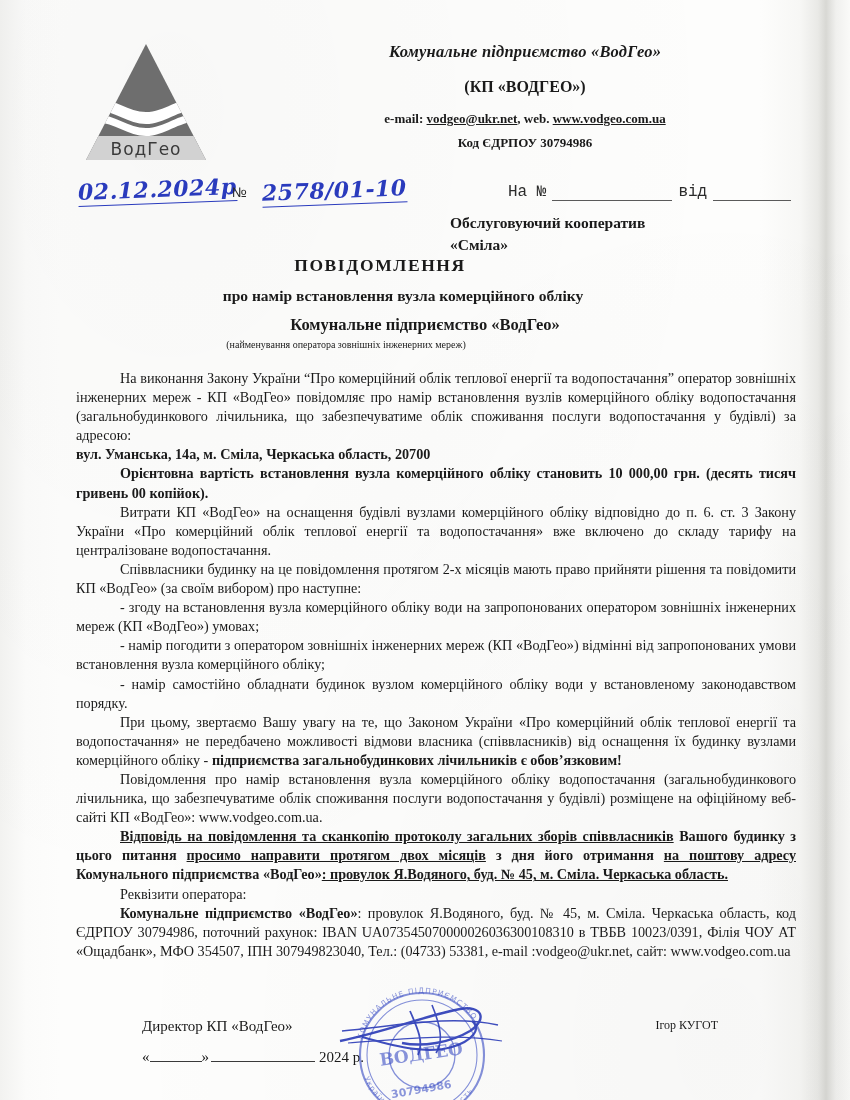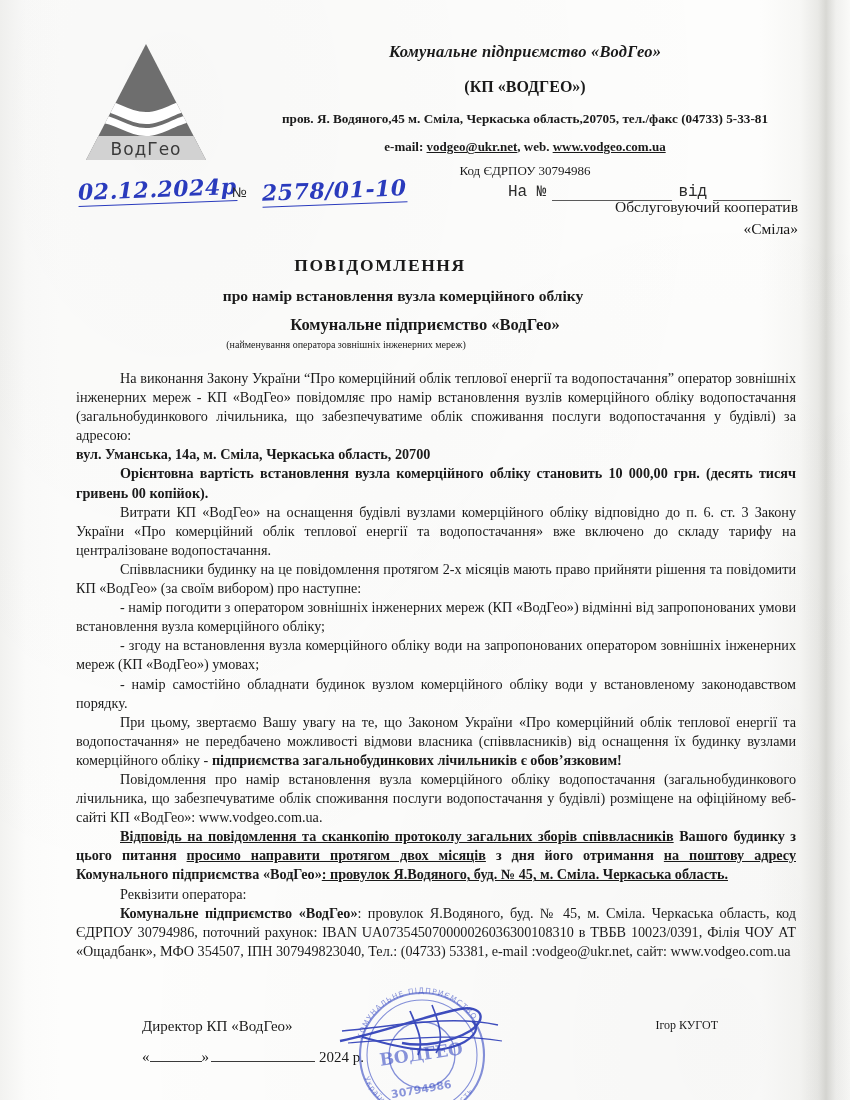--- a/index.html
+++ b/index.html
@@ -39,21 +39,21 @@
     line-height:1.25;
   }
   .hdr-l1{
     font-style:italic;font-weight:bold;font-size:16.5px;letter-spacing:.2px;
     margin-bottom:14px;
   }
   .hdr-l2{font-weight:bold;font-size:16px;margin-bottom:14px;}
   .hdr-l3{font-weight:bold;font-size:13.2px;margin-bottom:12px;}
   .hdr-l4{font-weight:bold;font-size:13px;margin-bottom:8px;}
   .hdr-l4 .u{text-decoration:underline;}
-  .hdr-l5{font-weight:normal;font-size:13px;}
+  .hdr-l5{font-weight:bold;font-size:13px;}
 
   
   .daterow{position:absolute;left:0;top:172px;width:850px;height:44px;}
   .hand{
     position:absolute;
     color:#2a3bbd;
     font-family:"DejaVu Serif", serif;
     font-style:italic;font-weight:bold;
     font-size:22px;
     letter-spacing:.5px;
@@ -68,22 +68,22 @@
   .na{
     position:absolute;left:508px;top:11px;font-size:16px;color:#2b2b2b;
     font-family:Liberation Mono, monospace;
   }
   .rule{display:inline-block;border-bottom:1.3px solid #5a5a5a;vertical-align:bottom;height:12px;}
   .rule-a{width:120px;margin:0 6px;}
   .rule-b{width:78px;margin-left:6px;}
 
   
   .addressee{
-    position:absolute;left:450px;top:196px;width:348px;text-align:right;
-    font-size:15.5px;font-weight:normal;line-height:1.45;
+    position:absolute;left:450px;top:212px;width:348px;text-align:left;
+    font-size:15.5px;font-weight:bold;line-height:1.45;
   }
 
   
   .t-main{
     position:absolute;left:0;top:255px;width:760px;text-align:center;
     font-size:17.5px;font-weight:bold;letter-spacing:1.6px;
   }
   .t-sub{
     position:absolute;left:0;top:287px;width:806px;text-align:center;
     font-size:15.5px;font-weight:bold;
@@ -146,21 +146,20 @@
         <path d="M0 80 C24 68, 42 90, 64 90 C86 90, 104 68, 128 78 L128 86 C104 76, 86 98, 64 98 C42 98, 24 76, 0 88 Z" fill="#ffffff"></path>
         <rect x="0" y="98" width="128" height="24" fill="#d2d2d2"></rect>
       </g>
       <text x="64" y="117" text-anchor="middle" font-family="DejaVu Sans, sans-serif" font-size="17" fill="#3a3a3a" letter-spacing="1">ВодГео</text>
     </svg>
   </div>
 
   <div class="hdr">
     <div class="hdr-l1">Комунальне підприємство «ВодГео»</div>
     <div class="hdr-l2">(КП «ВОДГЕО»)</div>
-    <div class="hdr-l3">пров. Я. Водяного,45 м. Сміла,  Черкаська область,20705, тел./факс (04733) 5-33-81</div>
     <div class="hdr-l4">
       <span>e-mail:</span>
       <span class="u">vodgeo@ukr.net</span><span>,</span>
       <span>web.</span>
       <span class="u">www.vodgeo.com.ua</span>
     </div>
     <div class="hdr-l5">Код ЄДРПОУ 30794986</div>
   </div>
 
   <div class="daterow">
@@ -181,22 +180,22 @@
   <div class="t-sub">про намір встановлення вузла комерційного обліку</div>
   <div class="t-org">Комунальне підприємство «ВодГео»</div>
   <div class="t-note">(найменування оператора зовнішніх інженерних мереж)</div>
 
   <div class="body">
     <p>На виконання Закону України  “Про комерційний облік теплової енергії та водопостачання” оператор зовнішніх інженерних мереж - КП «ВодГео» повідомляє про намір встановлення  вузлів комерційного обліку водопостачання (загальнобудинкового лічильника, що забезпечуватиме облік споживання послуги водопостачання у будівлі) за адресою:</p>
     <p class="center">вул. Уманська, 14а,  м. Сміла, Черкаська область, 20700</p>
     <p class="b">Орієнтовна вартість встановлення вузла комерційного обліку становить  10 000,00  грн. (десять тисяч гривень 00 копійок).</p>
     <p>Витрати КП «ВодГео» на оснащення будівлі вузлами комерційного обліку відповідно до п. 6. ст. 3 Закону України «Про комерційний облік теплової енергії та водопостачання» вже включено до складу тарифу на централізоване водопостачання.</p>
     <p>Співвласники будинку на це повідомлення протягом 2-х місяців мають право прийняти рішення та повідомити КП «ВодГео» (за своїм вибором) про наступне:</p>
+    <p class="dash">-       згоду на встановлення вузла комерційного обліку води на запропонованих оператором зовнішніх інженерних мереж (КП «ВодГео») умовах;</p>
     <p class="dash">-       намір погодити з оператором зовнішніх інженерних мереж (КП «ВодГео») відмінні від запропонованих умови встановлення вузла комерційного обліку;</p>
-    <p class="dash">-       згоду на встановлення вузла комерційного обліку води на запропонованих оператором зовнішніх інженерних мереж (КП «ВодГео») умовах;</p>
     <p class="dash">-       намір самостійно обладнати будинок вузлом комерційного обліку води у встановленому законодавством порядку.</p>
     <p><span>При цьому, звертаємо Вашу увагу на те, що Законом України «Про комерційний облік теплової енергії та водопостачання» не передбачено можливості відмови власника (співвласників) від оснащення їх будинку вузлами комерційного обліку - </span><span class="b">підприємства загальнобудинкових лічильників є обов’язковим!</span></p>
     <p>Повідомлення про намір встановлення вузла комерційного обліку водопостачання (загальнобудинкового  лічильника, що забезпечуватиме облік споживання послуги водопостачання у будівлі) розміщене на офіційному веб-сайті КП «ВодГео»: www.vodgeo.com.ua.</p>
     <p><span class="b u">Відповідь на повідомлення та сканкопію протоколу загальних зборів співвласників</span><span class="b"> Вашого будинку з цього питання </span><span class="b u">просимо направити протягом двох місяців</span><span class="b"> з дня його отримання </span><span class="b u">на поштову адресу</span><span class="b"> Комунального підприємства «ВодГео»</span><span class="b u">: провулок Я.Водяного, буд. № 45, м. Сміла. Черкаська область.</span></p>
     <p>Реквізити оператора:</p>
     <p><span class="b">Комунальне підприємство «ВодГео»</span><span>: провулок Я.Водяного, буд. № 45, м. Сміла. Черкаська область, код ЄДРПОУ 30794986, поточний рахунок: IBAN UA073545070000026036300108310 в ТВБВ 10023/0391, Філія ЧОУ АТ «Ощадбанк», МФО 354507, ІПН 307949823040, Тел.: (04733) 53381, e-mail :vodgeo@ukr.net, сайт: www.vodgeo.com.ua</span></p>
   </div>
 
   <div class="sig">
     <div class="sig-row1">

